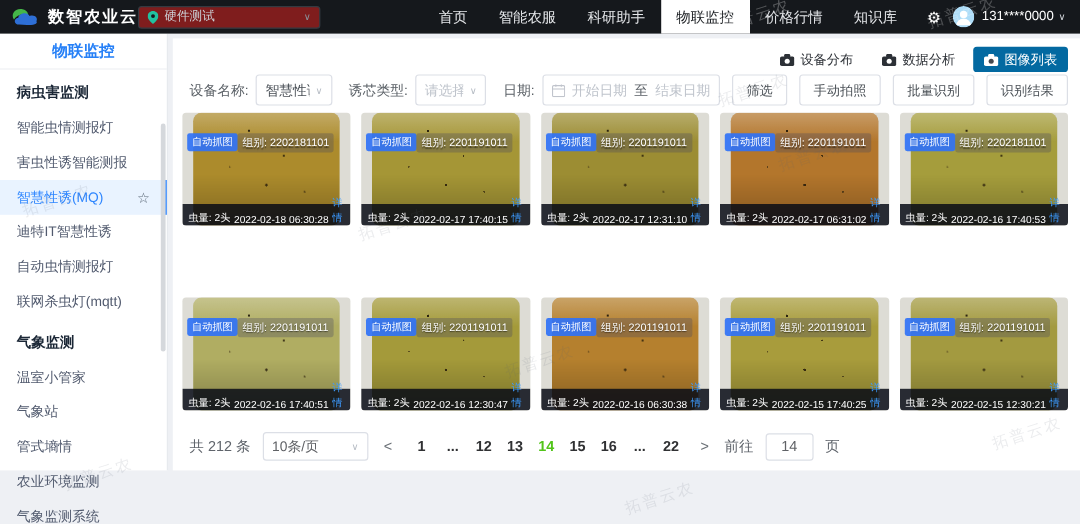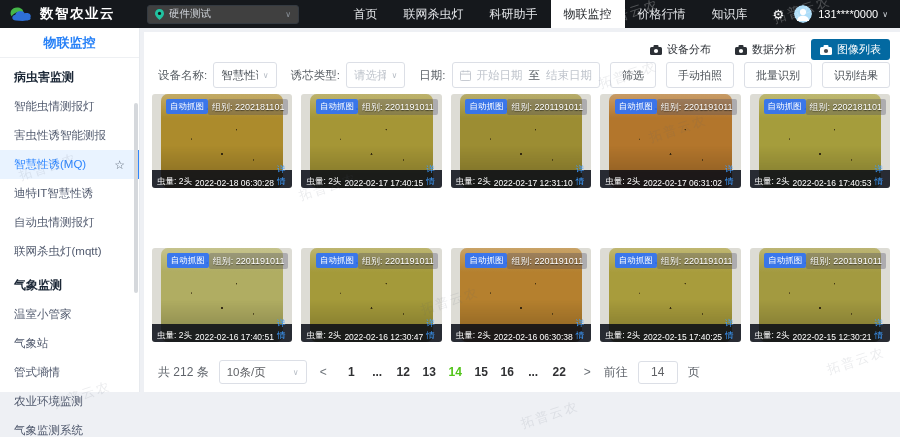--- a/index.html
+++ b/index.html
@@ -6,21 +6,21 @@
   * { margin:0; padding:0; box-sizing:border-box; }
   html,body { width:900px; height:437px; overflow:hidden; background:#eef0f4;
     font-family:"Liberation Sans","DejaVu Sans",sans-serif; }
   .page { position:relative; width:900px; height:392px; }
 
   
   header { position:absolute; top:0; left:0; right:0; height:28px; background:#15181c;
     display:flex; align-items:center; color:#fff; z-index:5; }
   .brand-area { display:flex; align-items:center; gap:6px; margin-left:8px; }
   .brand-title { font-size:13.5px; font-weight:bold; letter-spacing:1.5px; }
-  .org-select { margin-left:32px; width:152px; height:19px; background:#404040; border:1px solid #343a41;
+  .org-select { margin-left:0; width:152px; height:19px; background:#7f1d1d; border:1px solid #343a41;
     border-radius:3px; display:flex; align-items:center; gap:5px; padding:0 7px; font-size:10.5px; color:#ced2d8; cursor:pointer; }
   .org-select .chev { margin-left:auto; font-size:8px; color:#8a9199; }
   nav { margin-left:auto; display:flex; height:100%; }
   .nav-item { padding:0 13px; display:flex; align-items:center; font-size:12px; color:#e4e6e9; cursor:pointer; white-space:nowrap; }
   .nav-item[data-active="true"] { background:#fff; color:#191c20; }
   .gear { margin:0 10px 0 12px; font-size:13px; color:#fff; cursor:pointer; line-height:1; }
   .avatar { width:18px; height:18px; border-radius:50%; overflow:hidden; flex:none; cursor:pointer; }
   .user { display:flex; align-items:center; gap:4px; margin:0 12px 0 6px; font-size:11px; color:#fff; cursor:pointer; }
   .user .chev { font-size:8px; color:#cfd3d8; }
 
@@ -64,21 +64,21 @@
   .card { position:relative; height:94px; border-radius:3px; overflow:hidden; background:#dddcd5; cursor:pointer; }
   .board { position:absolute; top:0; bottom:0; left:9px; right:9px; border-radius:7px; background:var(--board,#a89a3c); }
   .board::after { content:""; position:absolute; inset:0; border-radius:7px;
     background-image:
       radial-gradient(circle 1.5px at 38% 16%, rgba(30,22,8,.9) 60%, transparent 70%),
       radial-gradient(circle 1.2px at 62% 38%, rgba(40,30,10,.8) 60%, transparent 70%),
       radial-gradient(circle 1.6px at 50% 64%, rgba(35,25,10,.85) 60%, transparent 70%),
       radial-gradient(circle 1px  at 25% 48%, rgba(60,45,20,.7) 60%, transparent 70%),
       radial-gradient(circle 1.2px at 76% 70%, rgba(50,38,15,.7) 60%, transparent 70%),
       linear-gradient(180deg, rgba(255,255,255,.28), rgba(255,255,255,0) 26%, rgba(0,0,0,0) 55%, rgba(0,0,0,.20) 90%, rgba(0,0,0,.26)); }
-  .card-top { position:absolute; top:5px; left:4px; right:4px; display:flex; justify-content:flex-end; align-items:flex-start; }
+  .card-top { position:absolute; top:17px; left:4px; right:4px; display:flex; justify-content:flex-start; align-items:flex-start; }
   .badge { background:rgba(48,114,246,.92); color:#fff; font-size:8.5px; padding:1.5px 4px; border-radius:2px; white-space:nowrap; }
   .group { background:rgba(70,70,95,.32); color:#fff; font-size:9px; padding:1.5px 4px; border-radius:2px;
     text-shadow:0 1px 1px rgba(0,0,0,.55); white-space:nowrap; }
   .card-bottom { position:absolute; left:0; right:0; bottom:0; height:18px; background:rgba(8,12,22,.85); color:#fff;
     display:flex; align-items:flex-end; gap:3px; padding:0 5px; font-size:8.5px; }
   .card-bottom .time { flex:1; text-align:center; white-space:nowrap; }
   .card-bottom .count { white-space:nowrap; }
   .detail { color:#3d9bff; cursor:pointer; text-decoration:none; }
 
   
@@ -124,21 +124,21 @@
       <svg width="9" height="11" viewBox="0 0 10 12">
         <path d="M5 0C2.2 0 0 2.2 0 5c0 3.5 5 7 5 7s5-3.5 5-7C10 2.2 7.8 0 5 0z" fill="#21c2a0"></path>
         <circle cx="5" cy="4.8" r="1.8" fill="#15181c"></circle>
       </svg>
       <span>硬件测试</span>
       <span class="chev">∨</span>
     </div>
     <nav>
 
     <div class="nav-item">首页</div>
-        <div class="nav-item">联网杀虫灯</div>
+        <div class="nav-item">智能农服</div>
         <div class="nav-item">科研助手</div>
         <div class="nav-item" data-active="true">物联监控</div>
         <div class="nav-item">价格行情</div>
         <div class="nav-item">知识库</div>
       </nav>
     <div class="gear">⚙</div>
     <div class="avatar">
       <svg width="18" height="18" viewBox="0 0 18 18">
         <circle cx="9" cy="9" r="9" fill="#aeddf8"></circle>
         <circle cx="9" cy="7" r="3.1" fill="#fff"></circle>

